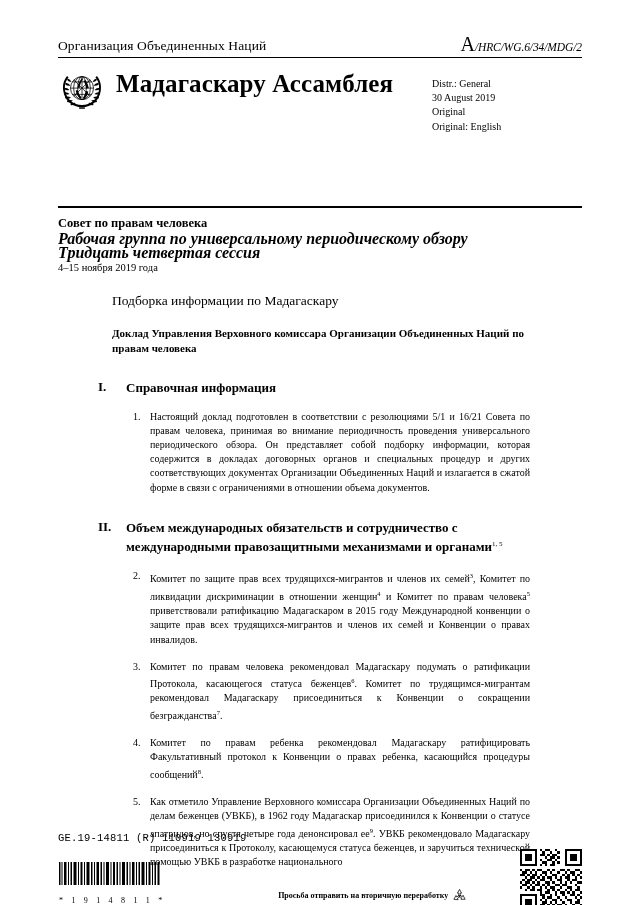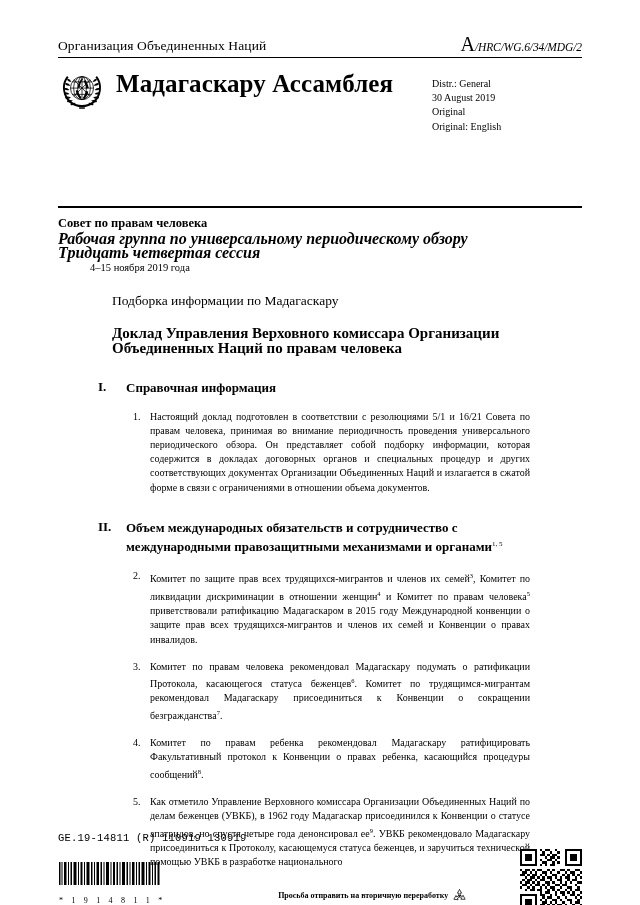--- a/index.html
+++ b/index.html
@@ -115,37 +115,36 @@
   .session .s2,
   .session .s3 {
     font-size: 16px;
     font-weight: bold;
     line-height: 14.5px;
     font-style: italic;
   }
   .session .s4 {
     font-size: 10.5px;
     line-height: 14.5px;
-    margin-left: 32px;
   }
 
   
   .content {
     position: absolute;
     left: 112px;
     top: 292px;
     width: 418px;
   }
   .title-main {
     font-size: 13.5px;
     font-weight: normal;
     line-height: 17px;
   }
   .title-sub {
-    font-size: 15px;
+    font-size: 11px;
     font-weight: bold;
     line-height: 14.5px;
     margin-top: 17px;
   }
 
   .section-head {
     display: flex;
     margin-top: 24px;
     align-items: flex-start;
   }

